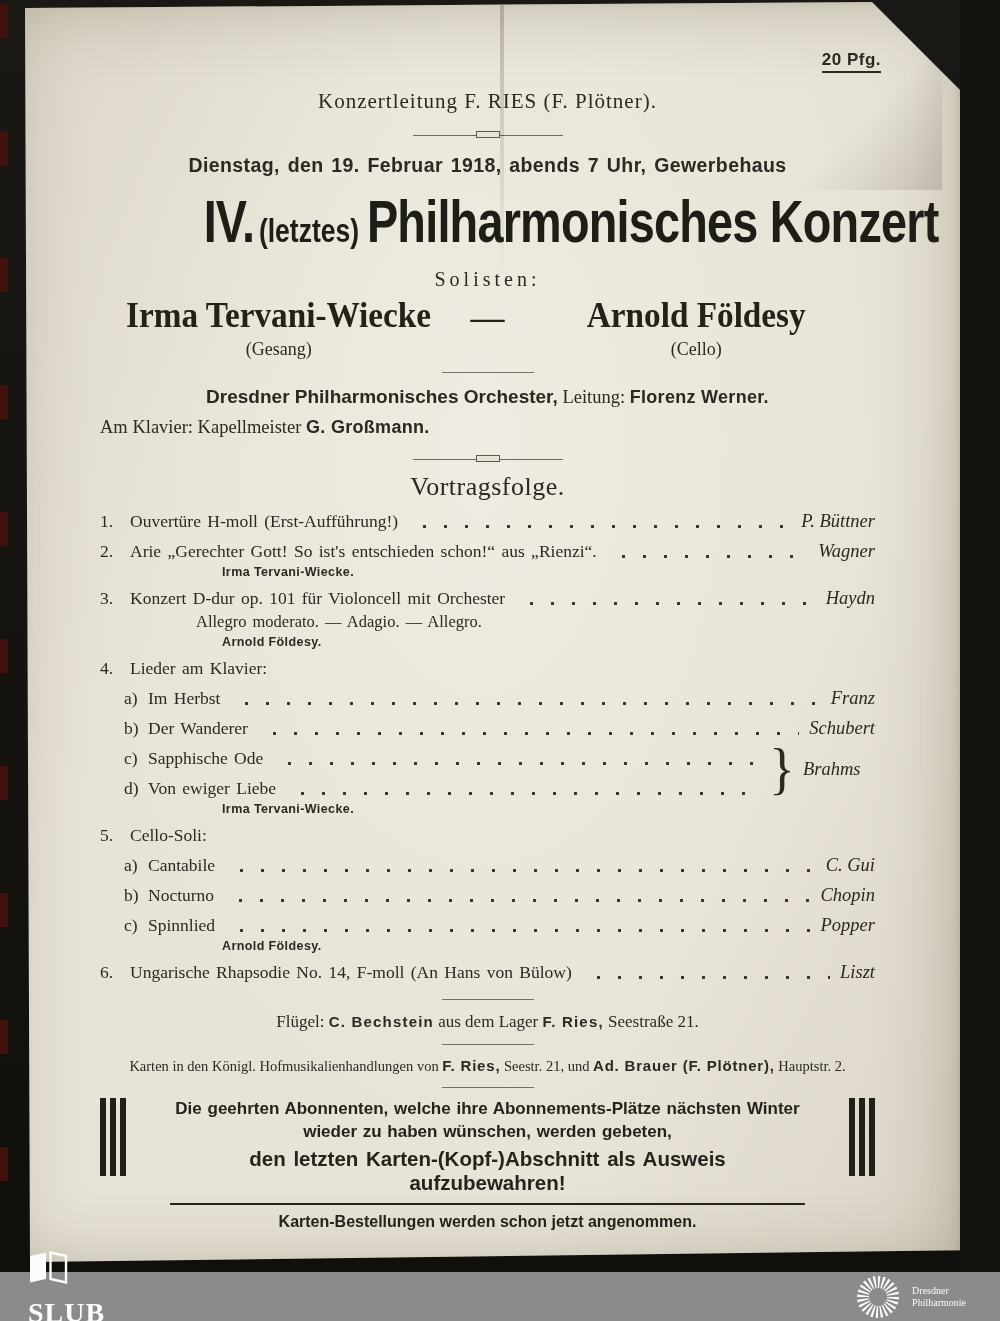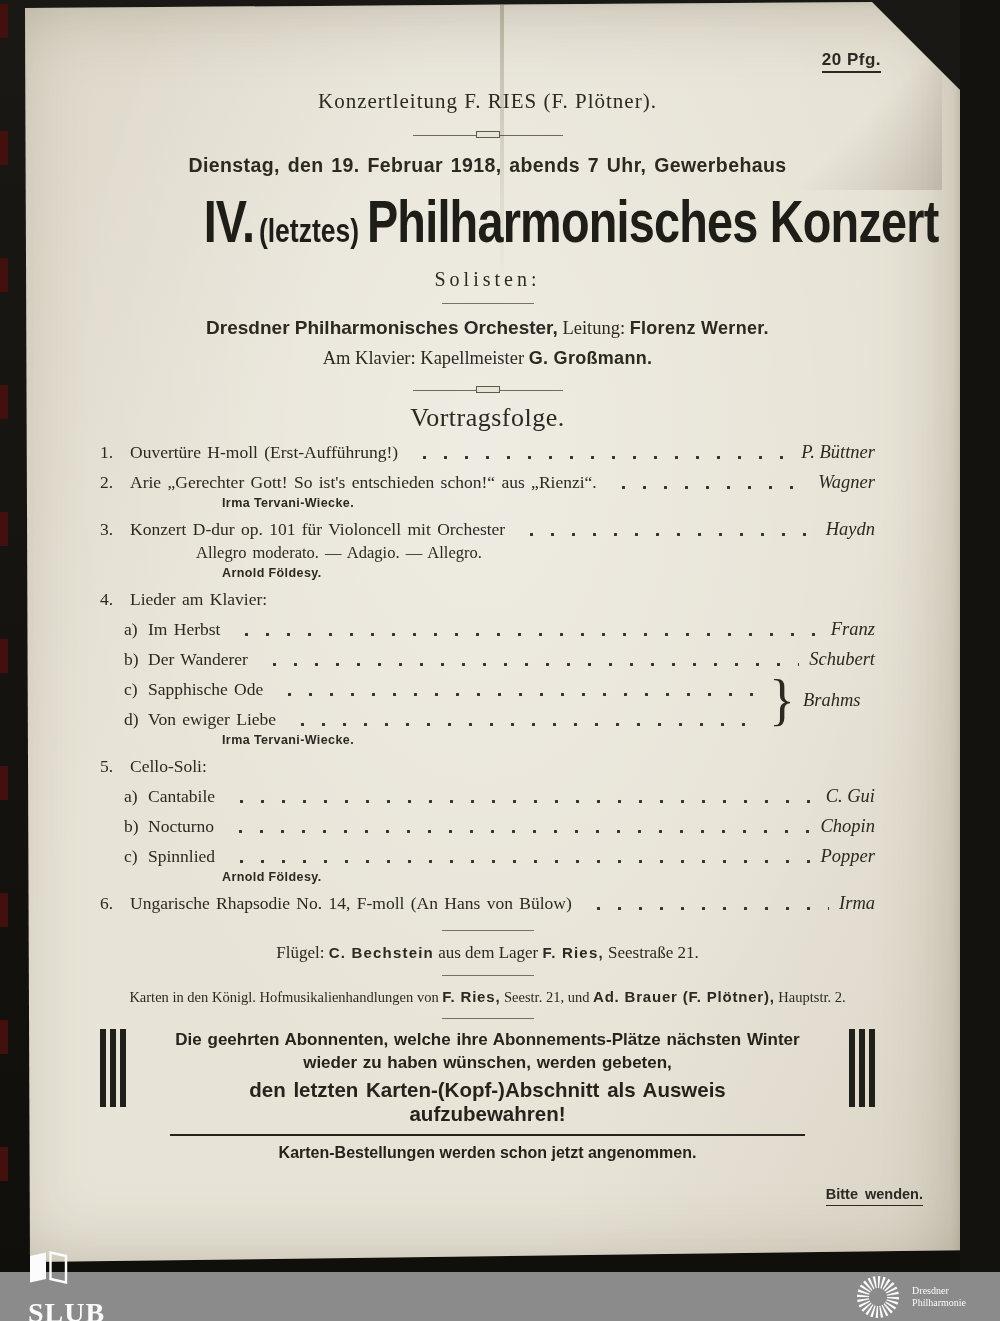--- a/index.html
+++ b/index.html
@@ -59,21 +59,21 @@
   .soloist{text-align:center;}
   .sname{font-weight:bold;font-size:35px;letter-spacing:0;line-height:1.2;
     display:inline-block;transform:scaleX(.95);color:#242118;}
   .sdash{font-weight:bold;font-size:34px;text-align:center;padding-top:4px;color:#242118;}
   .srole{font-size:18px;margin-top:2px;}
 
   .sep-line{width:92px;height:1px;background:rgba(70,63,50,.7);margin:12px auto 0;}
 
   .orchline{margin-top:13px;text-align:center;font-size:18.5px;}
   .orch-bold{font-family:"Liberation Sans",sans-serif;font-weight:bold;font-size:19px;}
-  .pianoline{margin-top:9px;text-align:center;font-size:18.5px;}
+  .pianoline{margin-top:9px;font-size:18.5px;}
   .name-bold{font-family:"Liberation Sans",sans-serif;font-weight:bold;font-size:18px;letter-spacing:.3px;}
 
   .vortrag{margin-top:8px;text-align:center;font-size:26px;letter-spacing:.5px;}
 
   .program{margin-top:4px;font-size:17.5px;}
   .row{display:flex;align-items:baseline;margin-top:9px;}
   .num{width:30px;flex:0 0 30px;}
   .rtitle{white-space:nowrap;word-spacing:2px;}
   .dots{flex:1 1 auto;height:5px;margin:0 10px 0 14px;align-self:flex-end;margin-bottom:4px;
     background-image:radial-gradient(circle, rgba(44,41,35,.95) 1.4px, transparent 1.6px);
@@ -142,20 +142,31 @@
         <div class="ornament"></div>
 
         <div class="dateline">Dienstag, den 19. Februar 1918, abends 7 Uhr, Gewerbehaus</div>
 
         <div class="titleline">
           <span class="condense"><span class="t-roman">IV.</span><span class="t-qual">(letztes)</span><span class="t-main">Philharmonisches Konzert</span></span>
         </div>
 
         <div class="solisten">Solisten:</div>
 
+        <div class="soloists">
+          <div class="soloist">
+            <span class="sname">Irma Tervani-Wiecke</span>
+            <div class="srole">(Gesang)</div>
+          </div>
+          <div class="sdash">—</div>
+          <div class="soloist">
+            <span class="sname">Arnold Földesy</span>
+            <div class="srole">(Cello)</div>
+          </div>
+        </div>
 
         <div class="sep-line"></div>
 
         <div class="orchline">
           <span class="orch-bold">Dresdner Philharmonisches Orchester,</span>
           <span>Leitung:</span>
           <span class="name-bold">Florenz Werner.</span>
         </div>
         <div class="pianoline">
           <span>Am Klavier: Kapellmeister</span>
@@ -250,21 +261,21 @@
             <span class="rtitle">Spinnlied</span>
             <span class="dots"></span>
             <span class="comp">Popper</span>
           </div>
           <div class="credit">Arnold Földesy.</div>
 
           <div class="row">
             <span class="num">6.</span>
             <span class="rtitle">Ungarische Rhapsodie No. 14, F-moll (An Hans von Bülow)</span>
             <span class="dots"></span>
-            <span class="comp">Irma</span>
+            <span class="comp">Liszt</span>
           </div>
         </div>
 
         <div class="sep-line" style="margin-top:16px;"></div>
 
         <div class="fluegel">
           <span>Flügel:</span>
           <span class="brand">C. Bechstein</span>
           <span>aus dem Lager</span>
           <span class="brand">F. Ries,</span>

